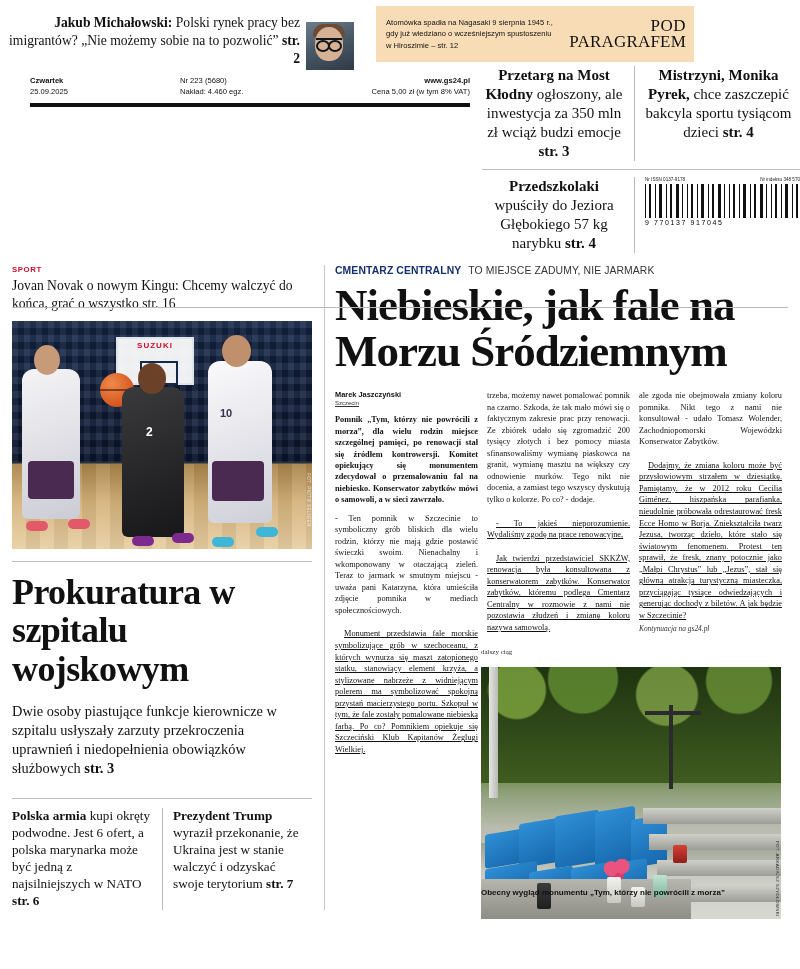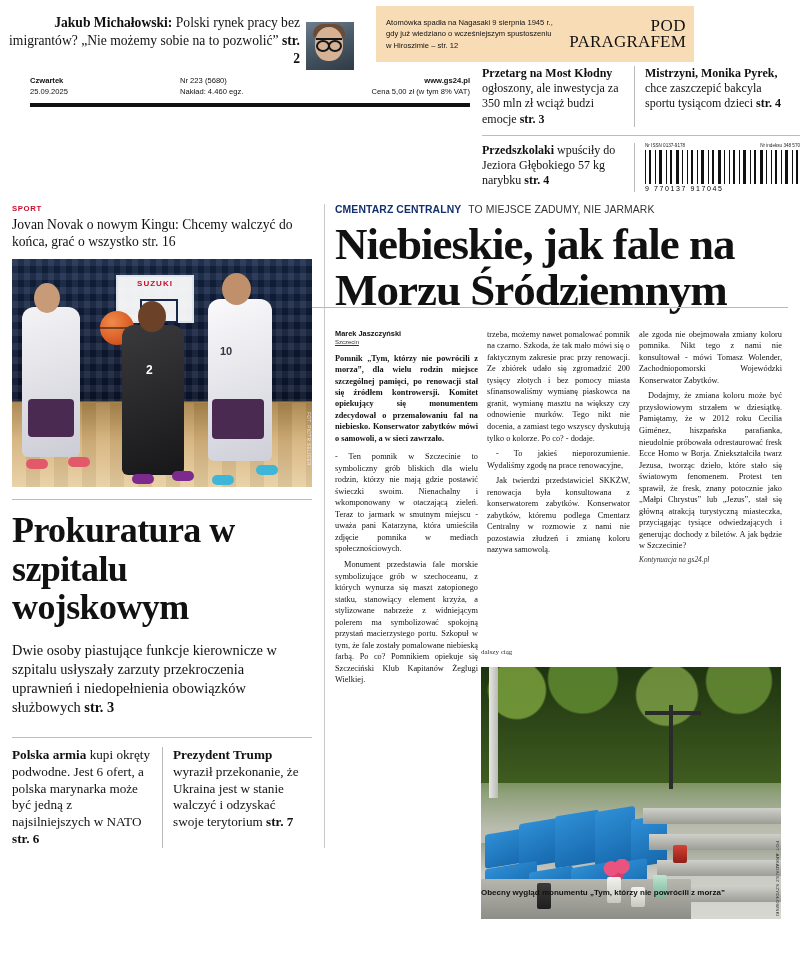--- a/index.html
+++ b/index.html
@@ -90,21 +90,21 @@
   .infoline .c2 { width:160px; }
   .infoline .c3 { flex:1; text-align:right; }
   .infoline b { font-weight:700; }
   .thickrule { width:440px; height:4px; background:#111; margin-top:6px; }
 
   .masthead-right { width:330px; padding-left:12px; padding-top:2px; }
   .teaser-2col { display:flex; gap:0; }
   .teaser-col { width:152px; padding-right:8px; }
   .teaser-col.second { border-left:1px solid #b9b9b9; padding-left:10px; width:166px; }
   .teaser-txt {
-    font-family:"Liberation Serif", serif; font-size:12px; line-height:1.27; color:#111;
+    font-family:"Liberation Serif", serif; font-size:15px; line-height:1.27; color:#111;text-align:center;
   }
   .teaser-txt b { font-weight:700; }
   .hr-light { height:1px; background:#bcbcbc; margin:8px 0 7px 0; }
   .teaser-lower { display:flex; }
   .barcode-wrap { width:166px; padding-left:10px; border-left:1px solid #b9b9b9; }
   .bc-labels { display:flex; justify-content:space-between; font-family:"Liberation Sans",sans-serif; font-size:4.6px; color:#222; margin-bottom:2px;}
   .barcode { height:34px; display:flex; align-items:flex-end; gap:1px; }
   .barcode i { display:block; background:#111; height:100%; }
   .bc-num { font-family:"Liberation Sans",sans-serif; font-size:7px; letter-spacing:1.6px; margin-top:1px; }
 
@@ -205,21 +205,21 @@
   .byline-city { font-family:"Liberation Sans",sans-serif; font-size:6px; color:#333; margin-top:1px; text-decoration:underline;}
   .lead-bold {
     font-family:"Liberation Serif", serif; font-weight:700; font-size:8.3px; line-height:1.38;
     color:#111; margin-top:8px; text-align:justify;
   }
   .body-p {
     font-family:"Liberation Serif", serif; font-size:8.3px; line-height:1.39; color:#111;
     text-align:justify; margin-top:7px;
   }
   .body-p.cont { margin-top:0; }
-  .body-p.indent { text-indent:9px; margin-top:4px; }
+  .body-p.indent { text-indent:9px; margin-top:12px;text-decoration:underline; }
   .italic-end { font-style:italic; font-size:7.4px; color:#333; margin-top:3px; }
 
   .photo-monument {
     position:absolute; left:481px; top:667px; width:300px; height:252px; overflow:hidden;
     background:linear-gradient(180deg,#2a4416 0%,#3c5a1e 26%,#587a2c 38%, #8fa07a 50%, #b9bcae 64%, #cfd0c8 100%);
   }
   .mon-trees { position:absolute; left:0; top:0; width:100%; height:46%;
     background:
       radial-gradient(circle at 12% 20%, rgba(122,160,60,0.85) 0 28px, rgba(0,0,0,0) 30px),
       radial-gradient(circle at 34% 10%, rgba(96,138,48,0.85) 0 34px, rgba(0,0,0,0) 36px),
@@ -467,21 +467,21 @@
           <div class="lead-bold">Pomnik „Tym, którzy nie powrócili z morza”, dla wielu rodzin miejsce szczególnej pamięci, po renowacji stał się źródłem kontrowersji. Komitet opiekujący się monumentem zdecydował o przemalowaniu fal na niebiesko. Konserwator zabytków mówi o samowoli, a w sieci zawrzało.</div>
           <div class="body-p">- Ten pomnik w Szczecinie to symboliczny grób bliskich dla wielu rodzin, którzy nie mają gdzie postawić świeczki swoim. Nienachalny i wkomponowany w otaczającą zieleń. Teraz to jarmark w smutnym miejscu - uważa pani Katarzyna, która umieściła zdjęcie pomnika w mediach społecznościowych.</div>
           <div class="body-p indent">Monument przedstawia fale morskie symbolizujące grób w szechoceanu, z których wynurza się maszt zatopionego statku, stanowiący element krzyża, a stylizowane nabrzeże z widniejącym polerem ma symbolizować spokojną przystań macierzystego portu. Szkopuł w tym, że fale zostały pomalowane niebieską farbą. Po co? Pomnikiem opiekuje się Szczeciński Klub Kapitanów Żeglugi Wielkiej.</div>
         </div>
         <div class="art-col">
           <div class="body-p cont">trzeba, możemy nawet pomalować pomnik na czarno. Szkoda, że tak mało mówi się o faktycznym zakresie prac przy renowacji. Ze zbiórek udało się zgromadzić 200 tysięcy złotych i bez pomocy miasta sfinansowaliśmy wymianę piaskowca na granit, wymianę masztu na większy czy odnowienie murków. Tego nikt nie docenia, a zamiast tego wszyscy dyskutują tylko o kolorze. Po co? - dodaje.</div>
           <div class="body-p indent">- To jakieś nieporozumienie. Wydaliśmy zgodę na prace renowacyjne,</div>
           <div class="body-p indent">Jak twierdzi przedstawiciel SKKŻW, renowacja była konsultowana z konserwatorem zabytków. Konserwator zabytków, któremu podlega Cmentarz Centralny w rozmowie z nami nie pozostawia złudzeń i zmianę koloru nazywa samowolą.</div>
         </div>
         <div class="art-col">
-          <div class="body-p cont">ale zgoda nie obejmowała zmiany koloru pomnika. Nikt tego z nami nie konsultował - mówi Tomasz Wolender, Zachodniopomorski Wojewódzki Konserwator Zabytków.</div>
+          <div class="body-p cont">ale zgoda nie obejmowała zmiany koloru pomnika. Nikt tego z nami nie konsultował - udało Tomasz Wolender, Zachodniopomorski Wojewódzki Konserwator Zabytków.</div>
           <div class="body-p indent">Dodajmy, że zmiana koloru może być przysłowiowym strzałem w dziesiątkę. Pamiętamy, że w 2012 roku Cecilia Giménez, hiszpańska parafianka, nieudolnie próbowała odrestaurować fresk Ecce Homo w Borja. Zniekształciła twarz Jezusa, tworząc dzieło, które stało się światowym fenomenem. Protest ten sprawił, że fresk, znany potocznie jako „Małpi Chrystus” lub „Jezus”, stał się główną atrakcją turystyczną miasteczka, przyciągając tysiące odwiedzających i generując dochody z biletów. A jak będzie w Szczecinie?</div>
           <div class="italic-end">Kontynuacja na gs24.pl</div>
         </div>
       </div>
     </div>
   </div>
 
   <div style="position:absolute;left:481px;top:648px;font-family:'Liberation Serif',serif;font-size:7px;color:#333;">dalszy ciąg</div>
 
   <div class="photo-monument">

